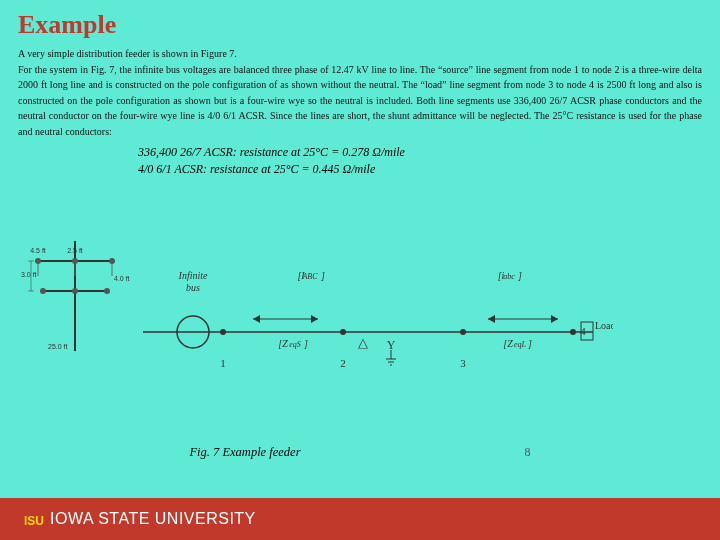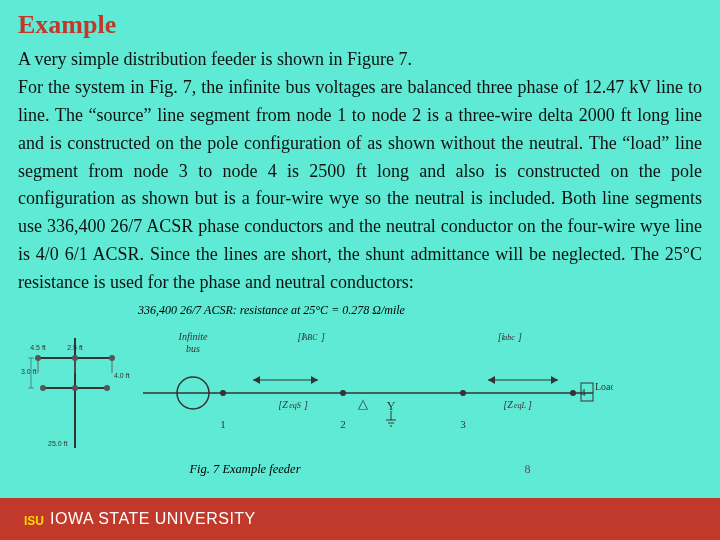--- a/index.html
+++ b/index.html
@@ -27,32 +27,33 @@
     }
 
     .slide-title {
       font-size: 26px;
       font-weight: bold;
       color: #c0392b;
       margin-bottom: 6px;
     }
 
     .body-text {
-      font-size: 18px;
+      font-size: 10px;
       line-height: 1.55;
       color: #111;
       text-align: justify;
     }
 
     .diagram-area {
       display: flex;
       flex-direction: column;
       align-items: center;
       margin-top: 6px;
       flex: 1;
+      gap: 44px;
     }
 
     .formula-block {
       font-family: 'Times New Roman', Times, serif;
       font-size: 12px;
       margin-bottom: 4px;
       text-align: left;
       width: 100%;
       padding-left: 120px;
     }
@@ -125,39 +126,43 @@
 
     .pole-svg-area {
       width: 115px;
       height: 130px;
       flex-shrink: 0;
     }
 
     .circuit-svg-area {
       flex: 1;
       height: 130px;
+      margin-top: 36px;
     }
   </style>
 </head>
 <body>
 
 <div class="slide-container">
   <div class="content-area">
     <div class="slide-title">Example</div>
 
     <div class="body-text">
       <span>A very simple distribution feeder is shown in Figure 7.</span><br>
       <span>For the system in Fig. 7, the infinite bus voltages are balanced three phase of 12.47 kV line to line. The “source” line segment from node 1 to node 2 is a three-wire delta 2000 ft long line and is constructed on the pole configuration of as shown without the neutral. The “load” line segment from node 3 to node 4 is 2500 ft long and also is constructed on the pole configuration as shown but is a four-wire wye so the neutral is included. Both line segments use 336,400 26/7 ACSR phase conductors and the neutral conductor on the four-wire wye line is 4/0 6/1 ACSR. Since the lines are short, the shunt admittance will be neglected. The 25°C resistance is used for the phase and neutral conductors:</span>
     </div>
 
     <div class="diagram-area">
 
       <div class="formula-block">
         <div class="formula-line">
           <span>336,400 26/7 ACSR: resistance at 25°C = 0.278 Ω/mile</span>
+        </div>
+        <div class="formula-line">
+          <span>4/0 6/1 ACSR: resistance at 25°C = 0.445 Ω/mile</span>
         </div>
       </div>
 
       <div class="diagram-row">
 
         <div class="pole-svg-area">
           <svg width="115" height="130" viewBox="0 0 115 130" xmlns="http://www.w3.org/2000/svg" font-family="Arial, sans-serif" font-size="8">
 
             <line x1="57" y1="10" x2="57" y2="120" stroke="#333" stroke-width="2"></line>
 

